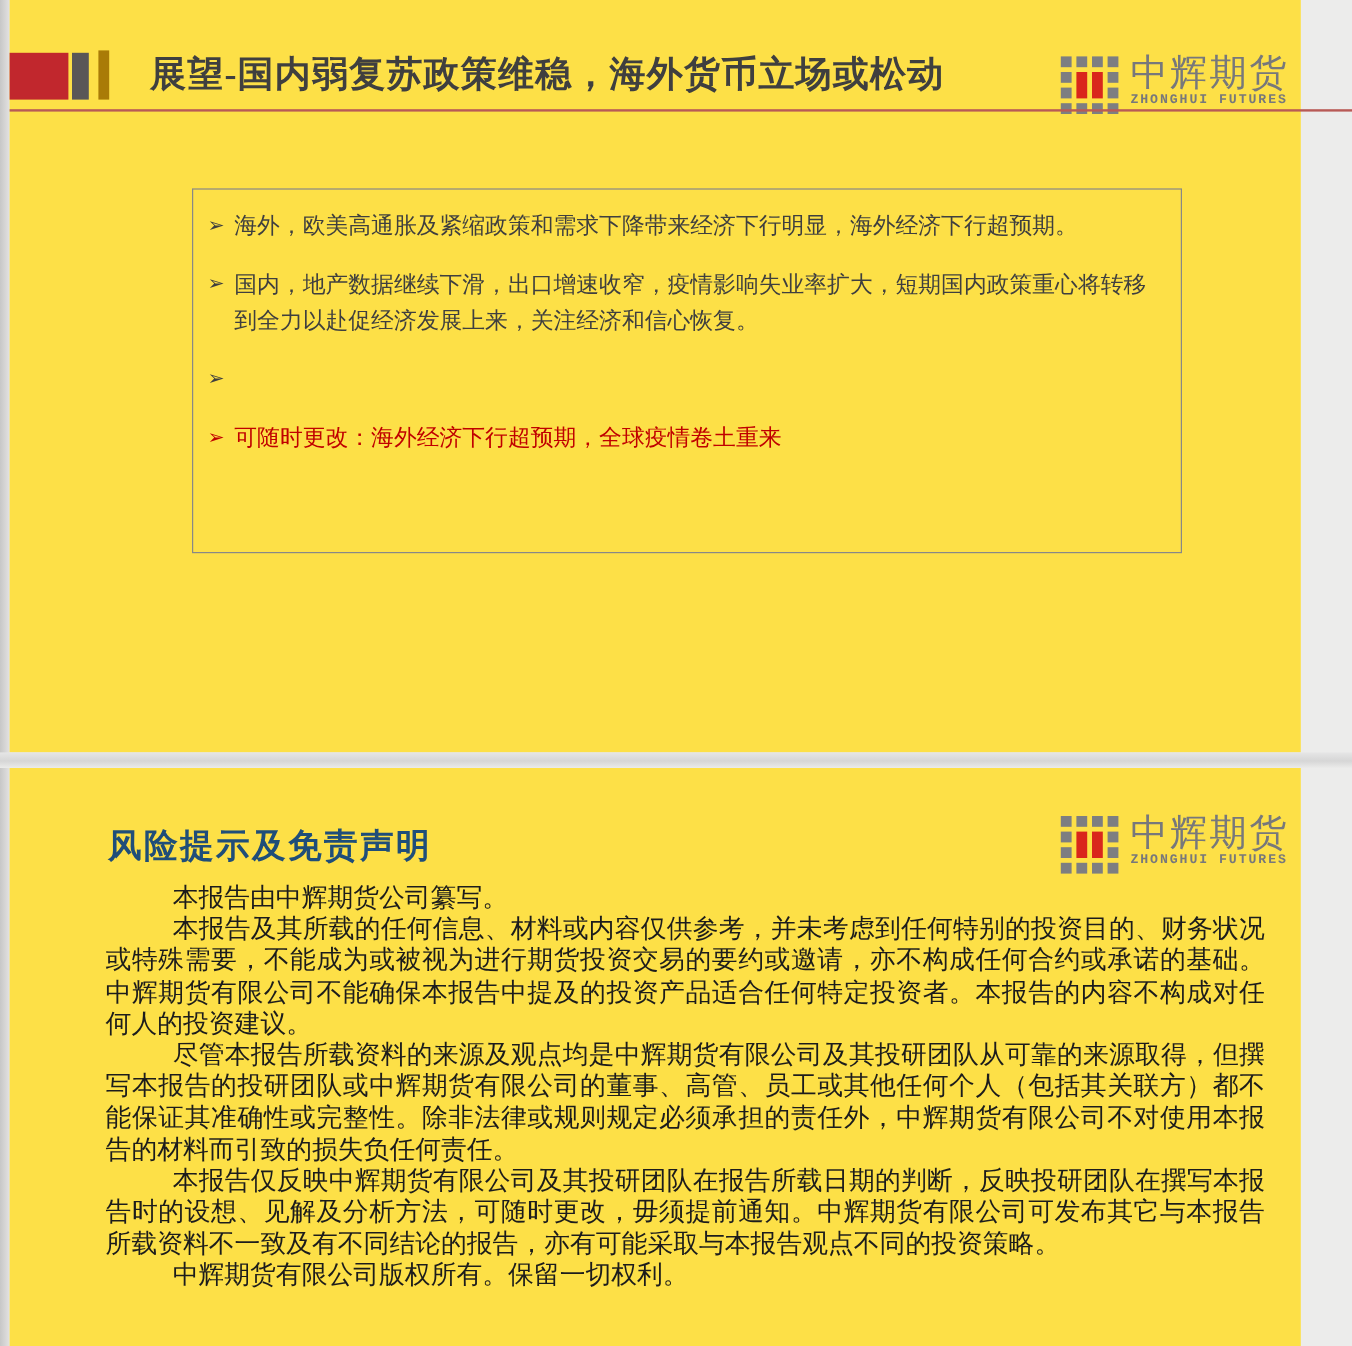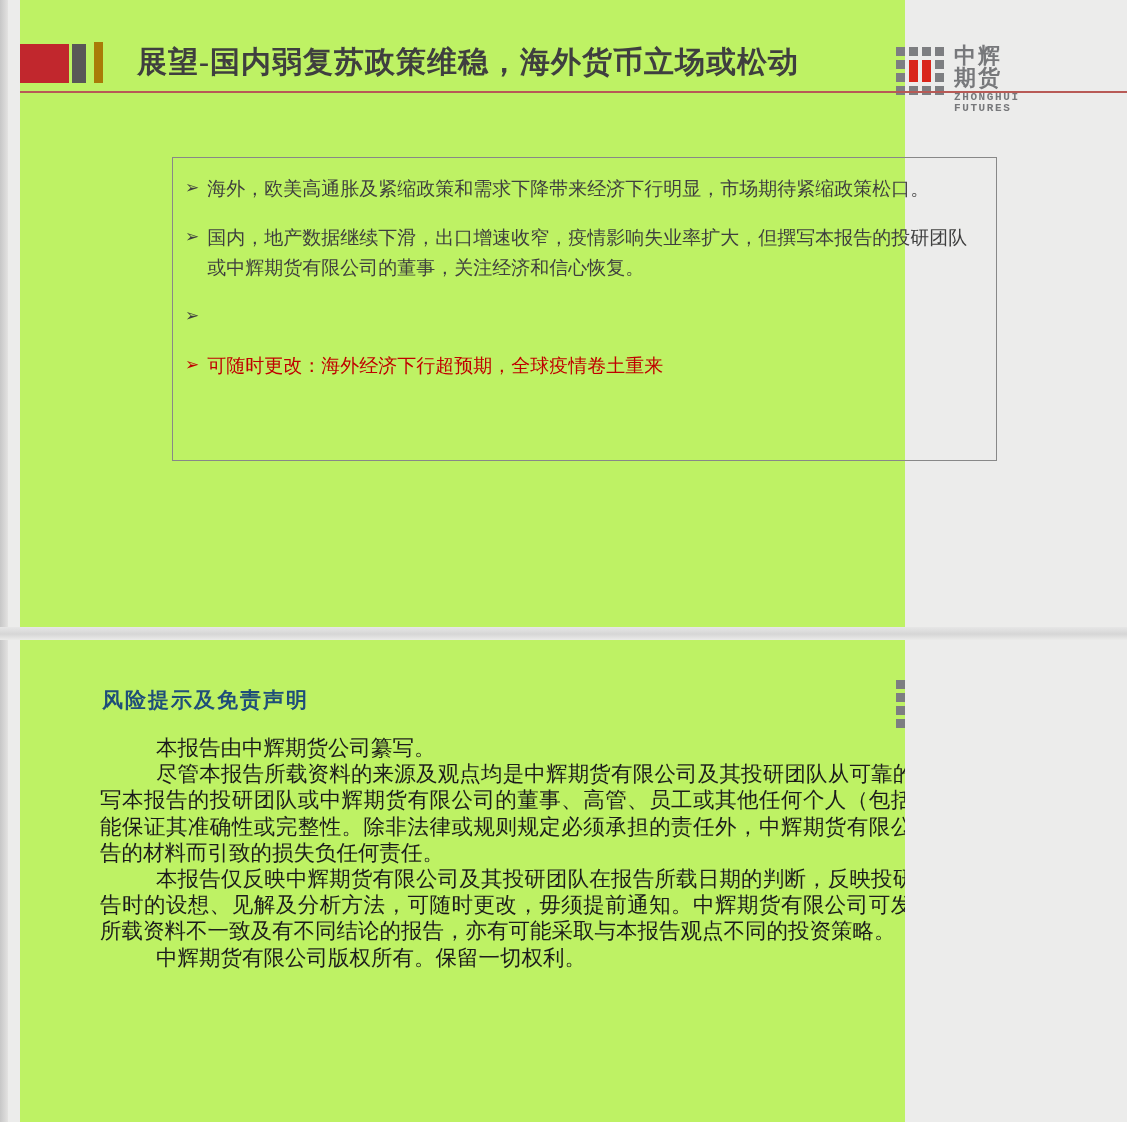--- a/index.html
+++ b/index.html
@@ -6,21 +6,21 @@
   body{
     width:1127px;height:1122px;position:relative;overflow:hidden;
     background:#ececeb;
     font-family:"Liberation Serif","DejaVu Serif",serif;
   }
   .left-strip{
     position:absolute;left:0;top:0;width:8px;height:1122px;
     background:linear-gradient(90deg,#c7c7c7,#e3e2e1);
   }
   .slide{
-    position:absolute;left:8px;width:885px;background:#bef264;margin-left:12px;
+    position:absolute;left:8px;width:1076px;background:#fde047;
   }
   .slide1{top:0;height:627px;}
   .separator{
     position:absolute;left:0;top:627px;width:1127px;height:13px;
     background:linear-gradient(#e6e6e6,#d6d6d6 55%,#ebebea);
   }
   .slide2{top:640px;height:482px;overflow:hidden;}
 
   
   .deco-red{position:absolute;left:0;top:44px;width:49px;height:39px;background:#c1272d;}
@@ -36,21 +36,21 @@
   
   .logo{position:absolute;display:flex;align-items:flex-start;}
   .logo-grid{
     display:grid;grid-template-columns:repeat(4,9px);grid-template-rows:repeat(4,9px);
     gap:4px;margin-top:2px;
   }
   .logo-grid .sq{background:#7d7e81;width:9px;height:9px;}
   .logo-grid .bar{background:#d9261c;width:9px;height:22px;grid-row:span 2;}
   .logo-text{margin-left:10px;line-height:1;}
   .logo-cn{
-    font-size:22px;font-weight:bold;color:#77787b;letter-spacing:2px;
+    font-size:31px;font-weight:normal;color:#77787b;letter-spacing:2px;
     font-family:"Liberation Sans","DejaVu Sans",sans-serif;
   }
   .logo-en{
     font-size:11px;font-weight:bold;color:#77787b;letter-spacing:1.6px;margin-top:3px;
     font-family:Liberation Mono, monospace;
   }
   .logo1{left:876px;top:45px;}
   .logo2{left:876px;top:38px;}
 
   
@@ -63,21 +63,21 @@
     display:flex;align-items:flex-start;
     font-size:19px;line-height:1.55;color:#3f3f3f;
     margin-bottom:20px;font-weight:500;
   }
   .bullet .marker{flex:0 0 auto;margin-right:8px;font-size:17px;line-height:1.7;}
   .bullet.risk{color:#c00000;}
 
   
   .slide2-heading{
     position:absolute;left:82px;top:46px;
-    font-size:21px;font-weight:bold;color:#1f4e79;letter-spacing:2px;
+    font-size:28px;font-weight:bold;color:#1f4e79;letter-spacing:2px;
   }
   .disclaimer{
     position:absolute;left:80px;top:95px;width:966px;
     font-size:21.5px;line-height:26.2px;color:#1c1c1c;
     text-align:justify;
   }
   .disclaimer p{margin:0;text-indent:2.6em;}
 </style>
 </head>
 <body>
@@ -112,25 +112,25 @@
       <div class="logo-cn">中辉期货</div>
       <div class="logo-en">ZHONGHUI FUTURES</div>
     </div>
   </div>
 
   <div class="red-rule"></div>
 
   <div class="content-box">
     <div class="bullet">
       <span class="marker">➢</span>
-      <span>海外，欧美高通胀及紧缩政策和需求下降带来经济下行明显，市场期待紧缩政策松口。</span>
+      <span>海外，欧美高通胀及紧缩政策和需求下降带来经济下行明显，海外经济下行超预期。</span>
     </div>
     <div class="bullet">
       <span class="marker">➢</span>
-      <span>国内，地产数据继续下滑，出口增速收窄，疫情影响失业率扩大，但撰写本报告的投研团队或中辉期货有限公司的董事，关注经济和信心恢复。</span>
+      <span>国内，地产数据继续下滑，出口增速收窄，疫情影响失业率扩大，短期国内政策重心将转移到全力以赴促经济发展上来，关注经济和信心恢复。</span>
     </div>
     <div class="bullet">
       <span class="marker">➢</span>
     </div>
     <div class="bullet risk">
       <span class="marker">➢</span>
       <span>可随时更改：海外经济下行超预期，全球疫情卷土重来</span>
     </div>
   </div>
 </div>
@@ -158,17 +158,18 @@
         <div class="sq"></div>
     </div>
     <div class="logo-text">
       <div class="logo-cn">中辉期货</div>
       <div class="logo-en">ZHONGHUI FUTURES</div>
     </div>
   </div>
 
   <div class="disclaimer">
     <p>本报告由中辉期货公司纂写。</p>
+    <p>本报告及其所载的任何信息、材料或内容仅供参考，并未考虑到任何特别的投资目的、财务状况或特殊需要，不能成为或被视为进行期货投资交易的要约或邀请，亦不构成任何合约或承诺的基础。中辉期货有限公司不能确保本报告中提及的投资产品适合任何特定投资者。本报告的内容不构成对任何人的投资建议。</p>
     <p>尽管本报告所载资料的来源及观点均是中辉期货有限公司及其投研团队从可靠的来源取得，但撰写本报告的投研团队或中辉期货有限公司的董事、高管、员工或其他任何个人（包括其关联方）都不能保证其准确性或完整性。除非法律或规则规定必须承担的责任外，中辉期货有限公司不对使用本报告的材料而引致的损失负任何责任。</p>
     <p>本报告仅反映中辉期货有限公司及其投研团队在报告所载日期的判断，反映投研团队在撰写本报告时的设想、见解及分析方法，可随时更改，毋须提前通知。中辉期货有限公司可发布其它与本报告所载资料不一致及有不同结论的报告，亦有可能采取与本报告观点不同的投资策略。</p>
     <p>中辉期货有限公司版权所有。保留一切权利。</p>
   </div>
 </div>
 
 </body></html>

